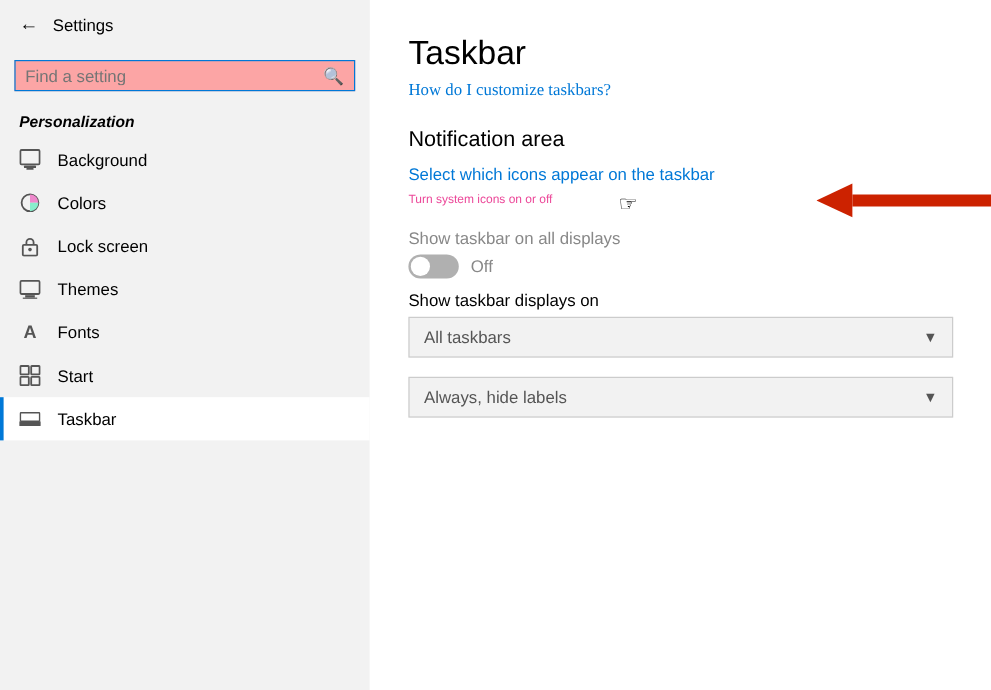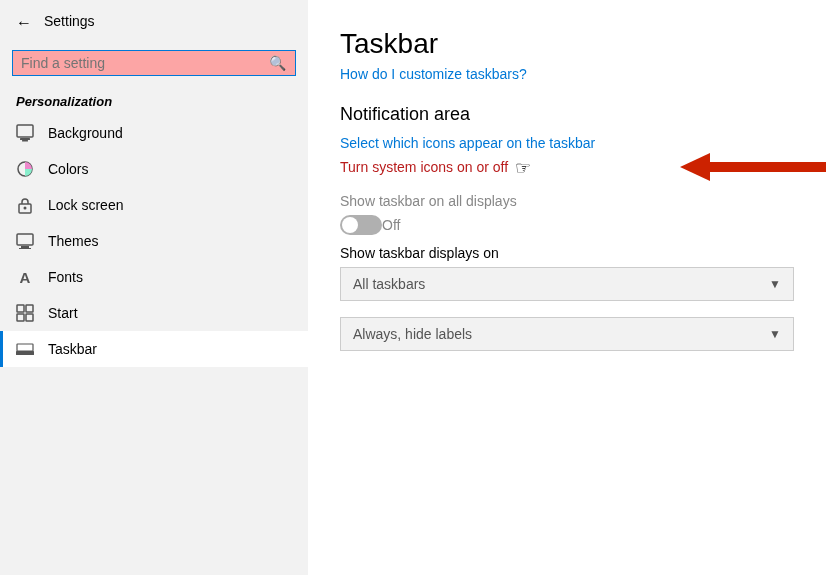--- a/index.html
+++ b/index.html
@@ -118,20 +118,21 @@
       font-weight: 300;
       color: #000;
       margin-bottom: 6px;
     }
 
     .link-text {
       color: #0078d7;
       font-size: 14px;
       cursor: pointer;
       text-decoration: none;
+      font-family: Liberation Serif, serif;
     }
 
     .section-heading {
       font-size: 18px;
       font-weight: 300;
       color: #000;
       margin-top: 22px;
       margin-bottom: 10px;
     }
 
@@ -139,20 +140,21 @@
       color: #0078d7;
       font-size: 14px;
       cursor: pointer;
       display: block;
       margin-bottom: 8px;
     }
 
     .setting-row {
       display: flex;
       align-items: center;
+      gap: 10px;
       margin-bottom: 10px;
       position: relative;
     }
 
     .setting-label {
       font-size: 14px;
       color: #888;
       margin-bottom: 6px;
     }
 
@@ -309,21 +311,21 @@
 
 <div class="main">
   <h1 class="page-title">Taskbar</h1>
   <a class="link-text">How do I customize taskbars?</a>
 
   <h2 class="section-heading">Notification area</h2>
 
   <a class="setting-link">Select which icons appear on the taskbar</a>
 
   <div class="turn-system-row" style="position:relative;">
-    <span style="font-size:14px;color:#b91c1c;">Turn system icons on or off</span>
+    <span style="font-size:10px;color:#ec4899;">Turn system icons on or off</span>
     <span class="cursor-hand">☞</span>
 
     <svg style="position:absolute;left:340px;top:50%;transform:translateY(-50%);" width="195" height="36" viewBox="0 0 195 36">
       <line x1="195" y1="18" x2="30" y2="18" stroke="#cc2200" stroke-width="10"></line>
       <polygon points="0,18 30,4 30,32" fill="#cc2200"></polygon>
     </svg>
   </div>
 
 
   <div class="setting-label">Show taskbar on all displays</div>

